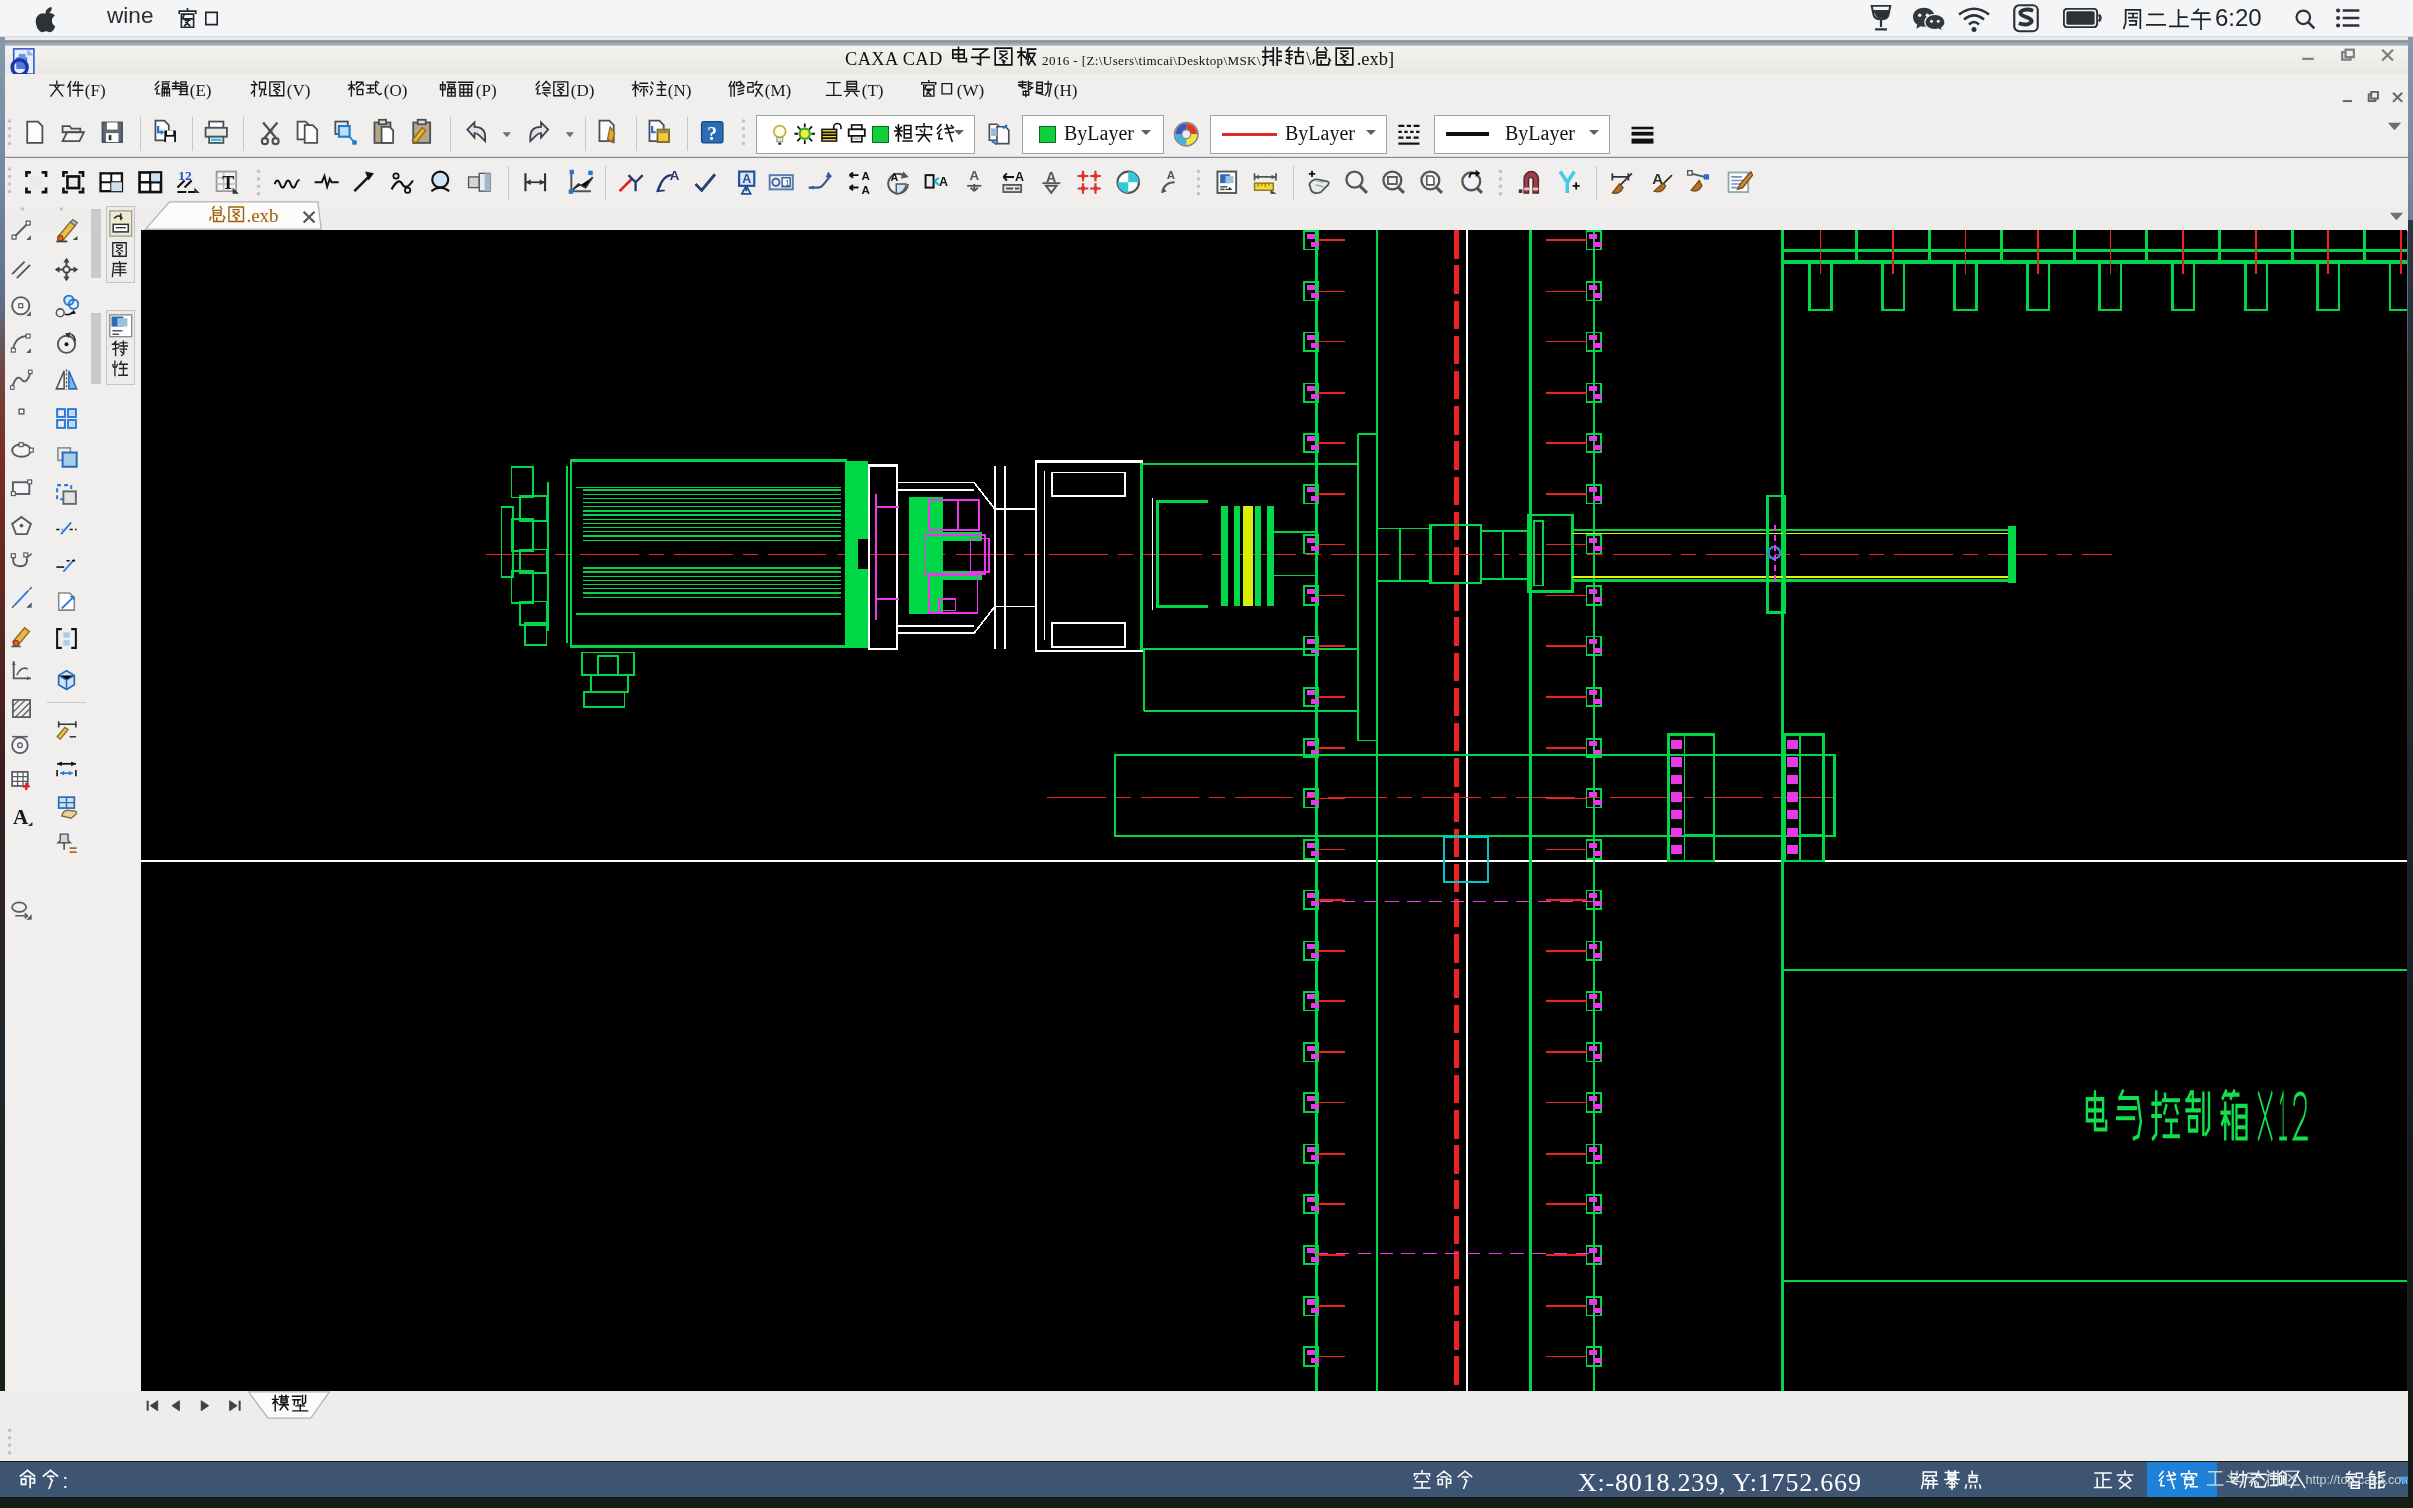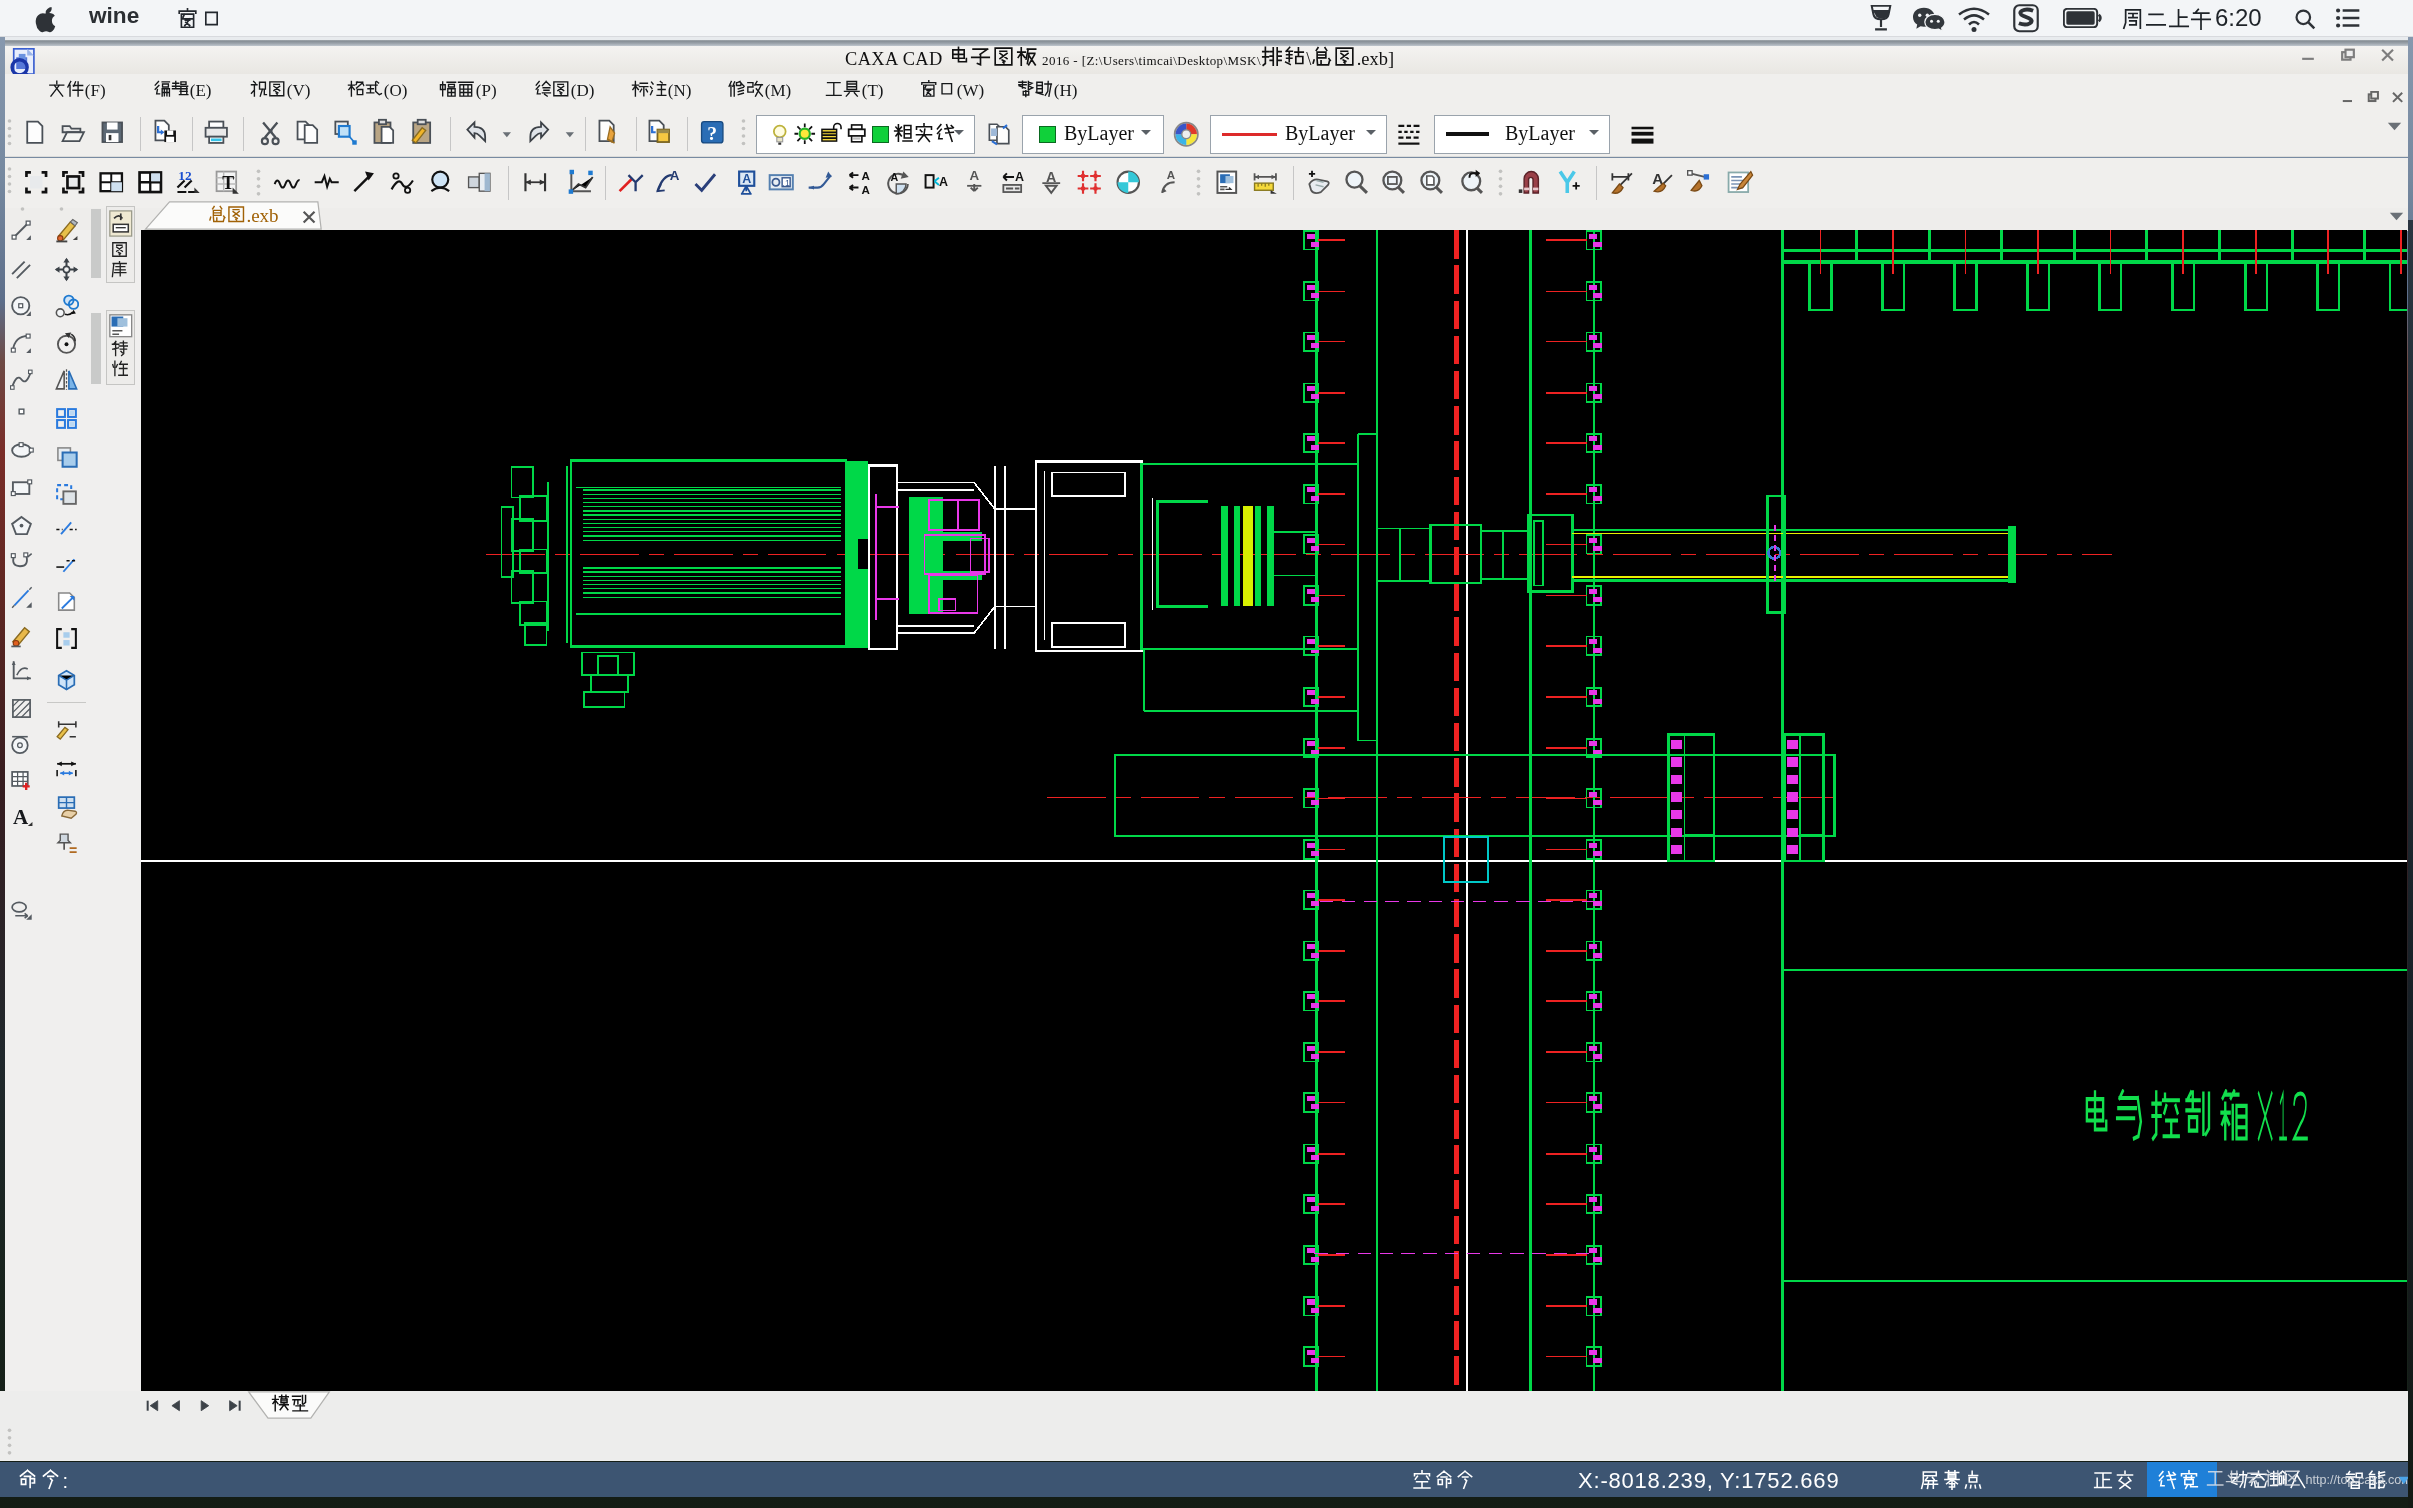--- a/index.html
+++ b/index.html
@@ -208,21 +208,21 @@
       </symbol>
       <symbol id="g64" viewBox="0 0 96 96">
         <path d="M16 26 Q18 8 48 8 Q78 8 78 28 Q78 46 50 62 L16 88 L84 88" fill="none" stroke="currentColor" stroke-width="7.5" stroke-linecap="square" stroke-linejoin="miter"></path>
       </symbol>
     </defs>
   </svg>
 <div class="abs" style="left:0;top:0;width:2413px;height:37px;background:#f3f5f7;border-bottom:0.8px solid #d8dade"></div>
 <svg class="abs" style="left:34px;top:5.9px;width:25px;height:27px" viewBox="0 0 30 32">
     <path d="M21 1 q1 4-2 6.5 q-3 2.5-5 1.5 q-1-3 2-5.5 q2.5-2.5 5-2.5z M15 9 q2.5-1 5.5-.5 q3 .5 4.5 3 q-3.5 2-3.5 6 q0 4.5 4 6.5 q-1 3.5-3 5.5 q-2 2.5-4.5 1.5 q-2-1-3.5-1 q-1.5 0-3.5 1 q-2.5 1-4.5-1.5 Q3 26.5 2.2 20.5 Q1.5 14 5 11 q2.5-2.5 5.5-2.5 q1.5 0 4.5 .5z" fill="#2e3237"></path>
   </svg>
-<div class="abs" style="left:89px;top:3.4px;font-weight:bold;font-size:22.6px;color:#2b2f33">wine</div>
+<div class="abs" style="left:107px;top:3.4px;font-weight:normal;font-size:22.6px;color:#2b2f33">wine</div>
 <div class="abs" style="left:177px;top:7.5px;color:#23282e"><svg class="cg" preserveAspectRatio="none" style="width:21px;height:21px;margin-right:2.5px;" viewBox="0 0 96 96">
       <use href="#g56"></use>
     </svg><svg class="cg" preserveAspectRatio="none" style="width:21px;height:21px;margin-right:2.5px;" viewBox="0 0 96 96">
       <use href="#g57"></use>
     </svg></div>
 <svg class="abs" style="left:1870px;top:5px;width:22px;height:27px" viewBox="0 0 26 32">
     <path d="M2 1 h22 l-2 10 q-1 6-9 6 q-8 0-9-6z" fill="none" stroke="#2e3237" stroke-width="2.4"></path>
     <path d="M3 6 h20 l-1.3 5.5 q-1 4.5-7.7 4.5 q-6.7 0-7.7-4.5z" fill="#2e3237"></path>
     <path d="M13 17 v9 M6 29 h14" stroke="#2e3237" stroke-width="2.6"></path>
   </svg>
@@ -1456,21 +1456,21 @@
     </svg><svg class="cg" preserveAspectRatio="none" style="width:21px;height:21px;margin-right:1.7px;" viewBox="0 0 96 96">
       <use href="#g29"></use>
     </svg><span style="font-size:20px">:</span></div>
 <div class="abs wt" style="left:1412px;top:1470px"><svg class="cg" preserveAspectRatio="none" style="width:20px;height:20px;margin-right:1.7px;" viewBox="0 0 96 96">
       <use href="#g30"></use>
     </svg><svg class="cg" preserveAspectRatio="none" style="width:20px;height:20px;margin-right:1.7px;" viewBox="0 0 96 96">
       <use href="#g28"></use>
     </svg><svg class="cg" preserveAspectRatio="none" style="width:20px;height:20px;margin-right:1.7px;" viewBox="0 0 96 96">
       <use href="#g29"></use>
     </svg></div>
-<div class="abs wt" style="left:1578px;top:1468px;font-family:Liberation Sans, sans-serif;font-size:22px;letter-spacing:0.8px">X:-8018.239, Y:1752.669</div>
+<div class="abs wt" style="left:1578px;top:1468px;font-family:Liberation Serif, serif;font-size:26px;letter-spacing:0.8px">X:-8018.239, Y:1752.669</div>
 <div class="abs wt" style="left:1920px;top:1470px"><svg class="cg" preserveAspectRatio="none" style="width:20px;height:20px;margin-right:1.7px;" viewBox="0 0 96 96">
       <use href="#g31"></use>
     </svg><svg class="cg" preserveAspectRatio="none" style="width:20px;height:20px;margin-right:1.7px;" viewBox="0 0 96 96">
       <use href="#g32"></use>
     </svg><svg class="cg" preserveAspectRatio="none" style="width:20px;height:20px;margin-right:1.7px;" viewBox="0 0 96 96">
       <use href="#g33"></use>
     </svg></div>
 <div class="abs wt" style="left:2093px;top:1470px"><svg class="cg" preserveAspectRatio="none" style="width:20px;height:20px;margin-right:1.7px;" viewBox="0 0 96 96">
       <use href="#g34"></use>
     </svg><svg class="cg" preserveAspectRatio="none" style="width:20px;height:20px;margin-right:1.7px;" viewBox="0 0 96 96">

